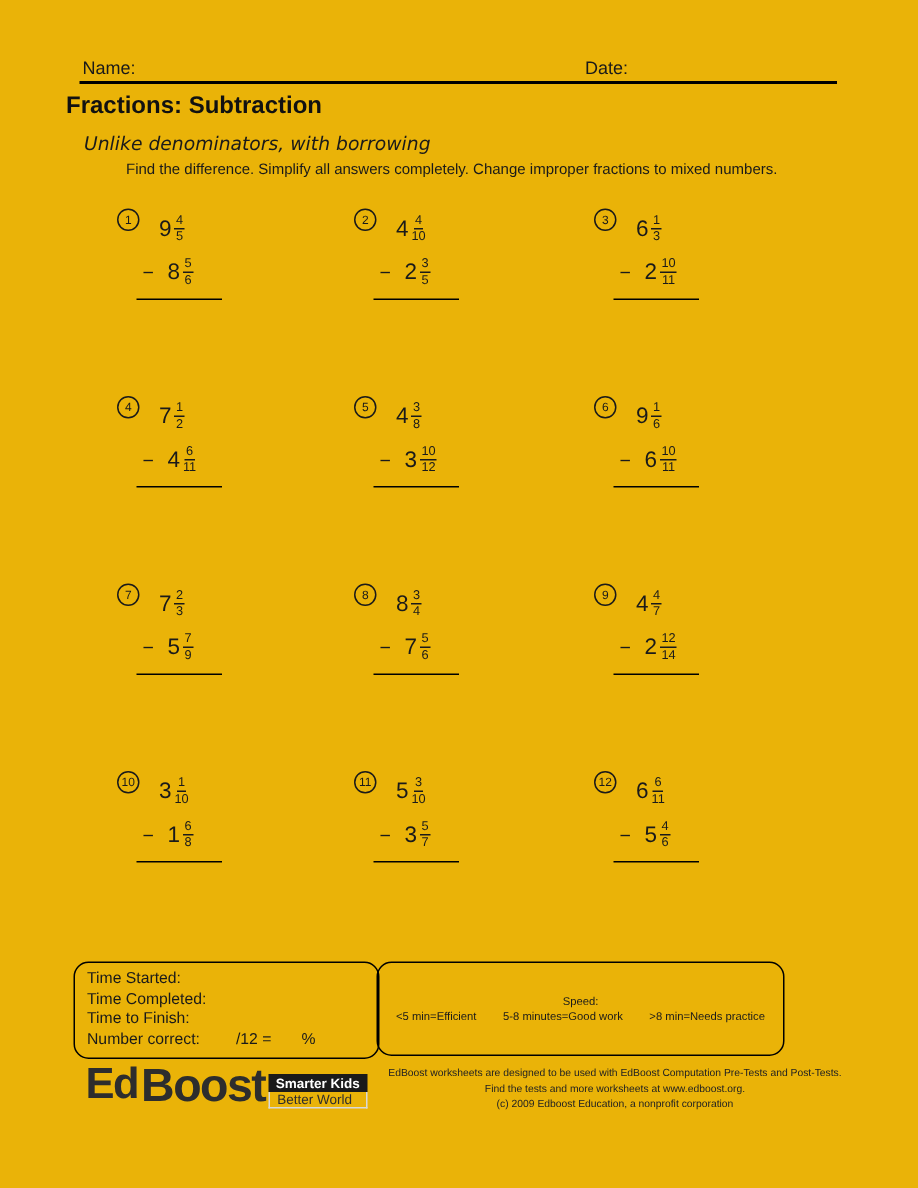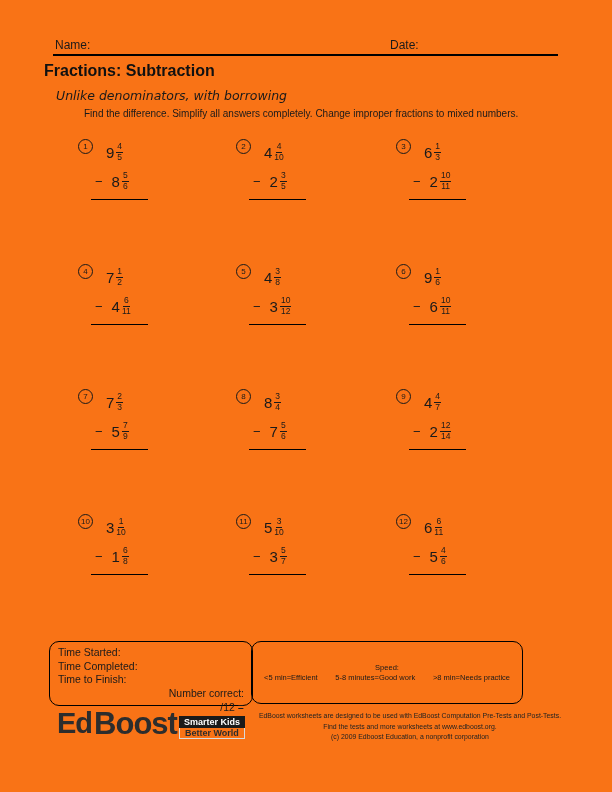--- a/index.html
+++ b/index.html
@@ -1,20 +1,20 @@
 <!DOCTYPE html>
 <html><head>
 <meta charset="utf-8">
 <style>
   html, body { margin: 0; padding: 0; background: #ffffff; }
   .page {
     position: relative;
     width: 612px;
     height: 792px;
-    background: #f97316;
+    background: #eab308;
     font-family: "Liberation Sans", sans-serif;
     color: #1a1a1a;
     overflow: hidden;
   }
 
   
   .name-label { position: absolute; left: 55px; top: 38px; font-size: 12px; }
   .date-label { position: absolute; left: 390px; top: 38px; font-size: 12px; }
   .header-rule { position: absolute; left: 53px; top: 54px; width: 505px; height: 2px; background: #000; }
   .page-title { position: absolute; left: 44px; top: 62px; margin: 0; font-size: 16px; font-weight: bold; color: #111; }
@@ -43,40 +43,40 @@
   .prow.bot { padding-left: 17px; }
   .minus { font-size: 13px; margin-right: 9px; }
   .answer-line { margin-left: 13px; margin-top: 3px; width: 57px; border-top: 1.5px solid #000; }
 
   
   .score-box {
     position: absolute; left: 49px; top: 641px; width: 186px; height: 55px;
     border: 1px solid #000; border-radius: 10px; padding: 4px 8px;
     font-size: 10.5px; line-height: 1.3;
   }
-  .correct-row { display: flex; align-items: flex-end; flex-direction: column; }
+  .correct-row { display: flex; align-items: flex-end; }
   .correct-frac { margin-left: 24px; }
   .correct-pct { margin-left: 20px; }
 
   .rubric-box {
     position: absolute; left: 251px; top: 641px; width: 272px; height: 63px;
     border: 1px solid #000; border-radius: 10px;
     font-size: 7.5px; display: flex; flex-direction: column; justify-content: space-evenly;
     box-sizing: border-box; padding: 2px 0;
   }
   .rubric-head { text-align: center; }
   .rubric-row { display: flex; justify-content: space-between; padding: 0 12px; margin-top: 1px; }
 
   
   .logo { position: absolute; left: 57px; top: 708px; display: flex; align-items: flex-start; }
   .logo-ed { font-size: 29px; font-weight: bold; color: #2d2d2d; letter-spacing: -1px; line-height: 1.1; }
   .logo-boost { font-size: 31px; font-weight: bold; color: #2d2d2d; letter-spacing: -1px; line-height: 1; margin-left: 2px; }
   .badge { margin-left: 2px; margin-top: 8px; }
   .badge-top { background: #1a1a1a; color: #fff; font-size: 9px; font-weight: bold; padding: 1px 5px; white-space: nowrap; }
-  .badge-bottom { color: #2d2d2d; font-size: 9px; font-weight: bold; padding: 0 5px; border: 1px solid #d9d9d9; border-top: none; white-space: nowrap; }
+  .badge-bottom { color: #2d2d2d; font-size: 9px; font-weight: normal; padding: 0 5px; border: 1px solid #d9d9d9; border-top: none; white-space: nowrap; }
 
   .fine-print {
     position: absolute; left: 255px; top: 711px; width: 310px;
     font-size: 6.9px; text-align: center; line-height: 1.55; color: #222;
   }
 </style>
 </head>
 <body>
 
 <div class="page">

